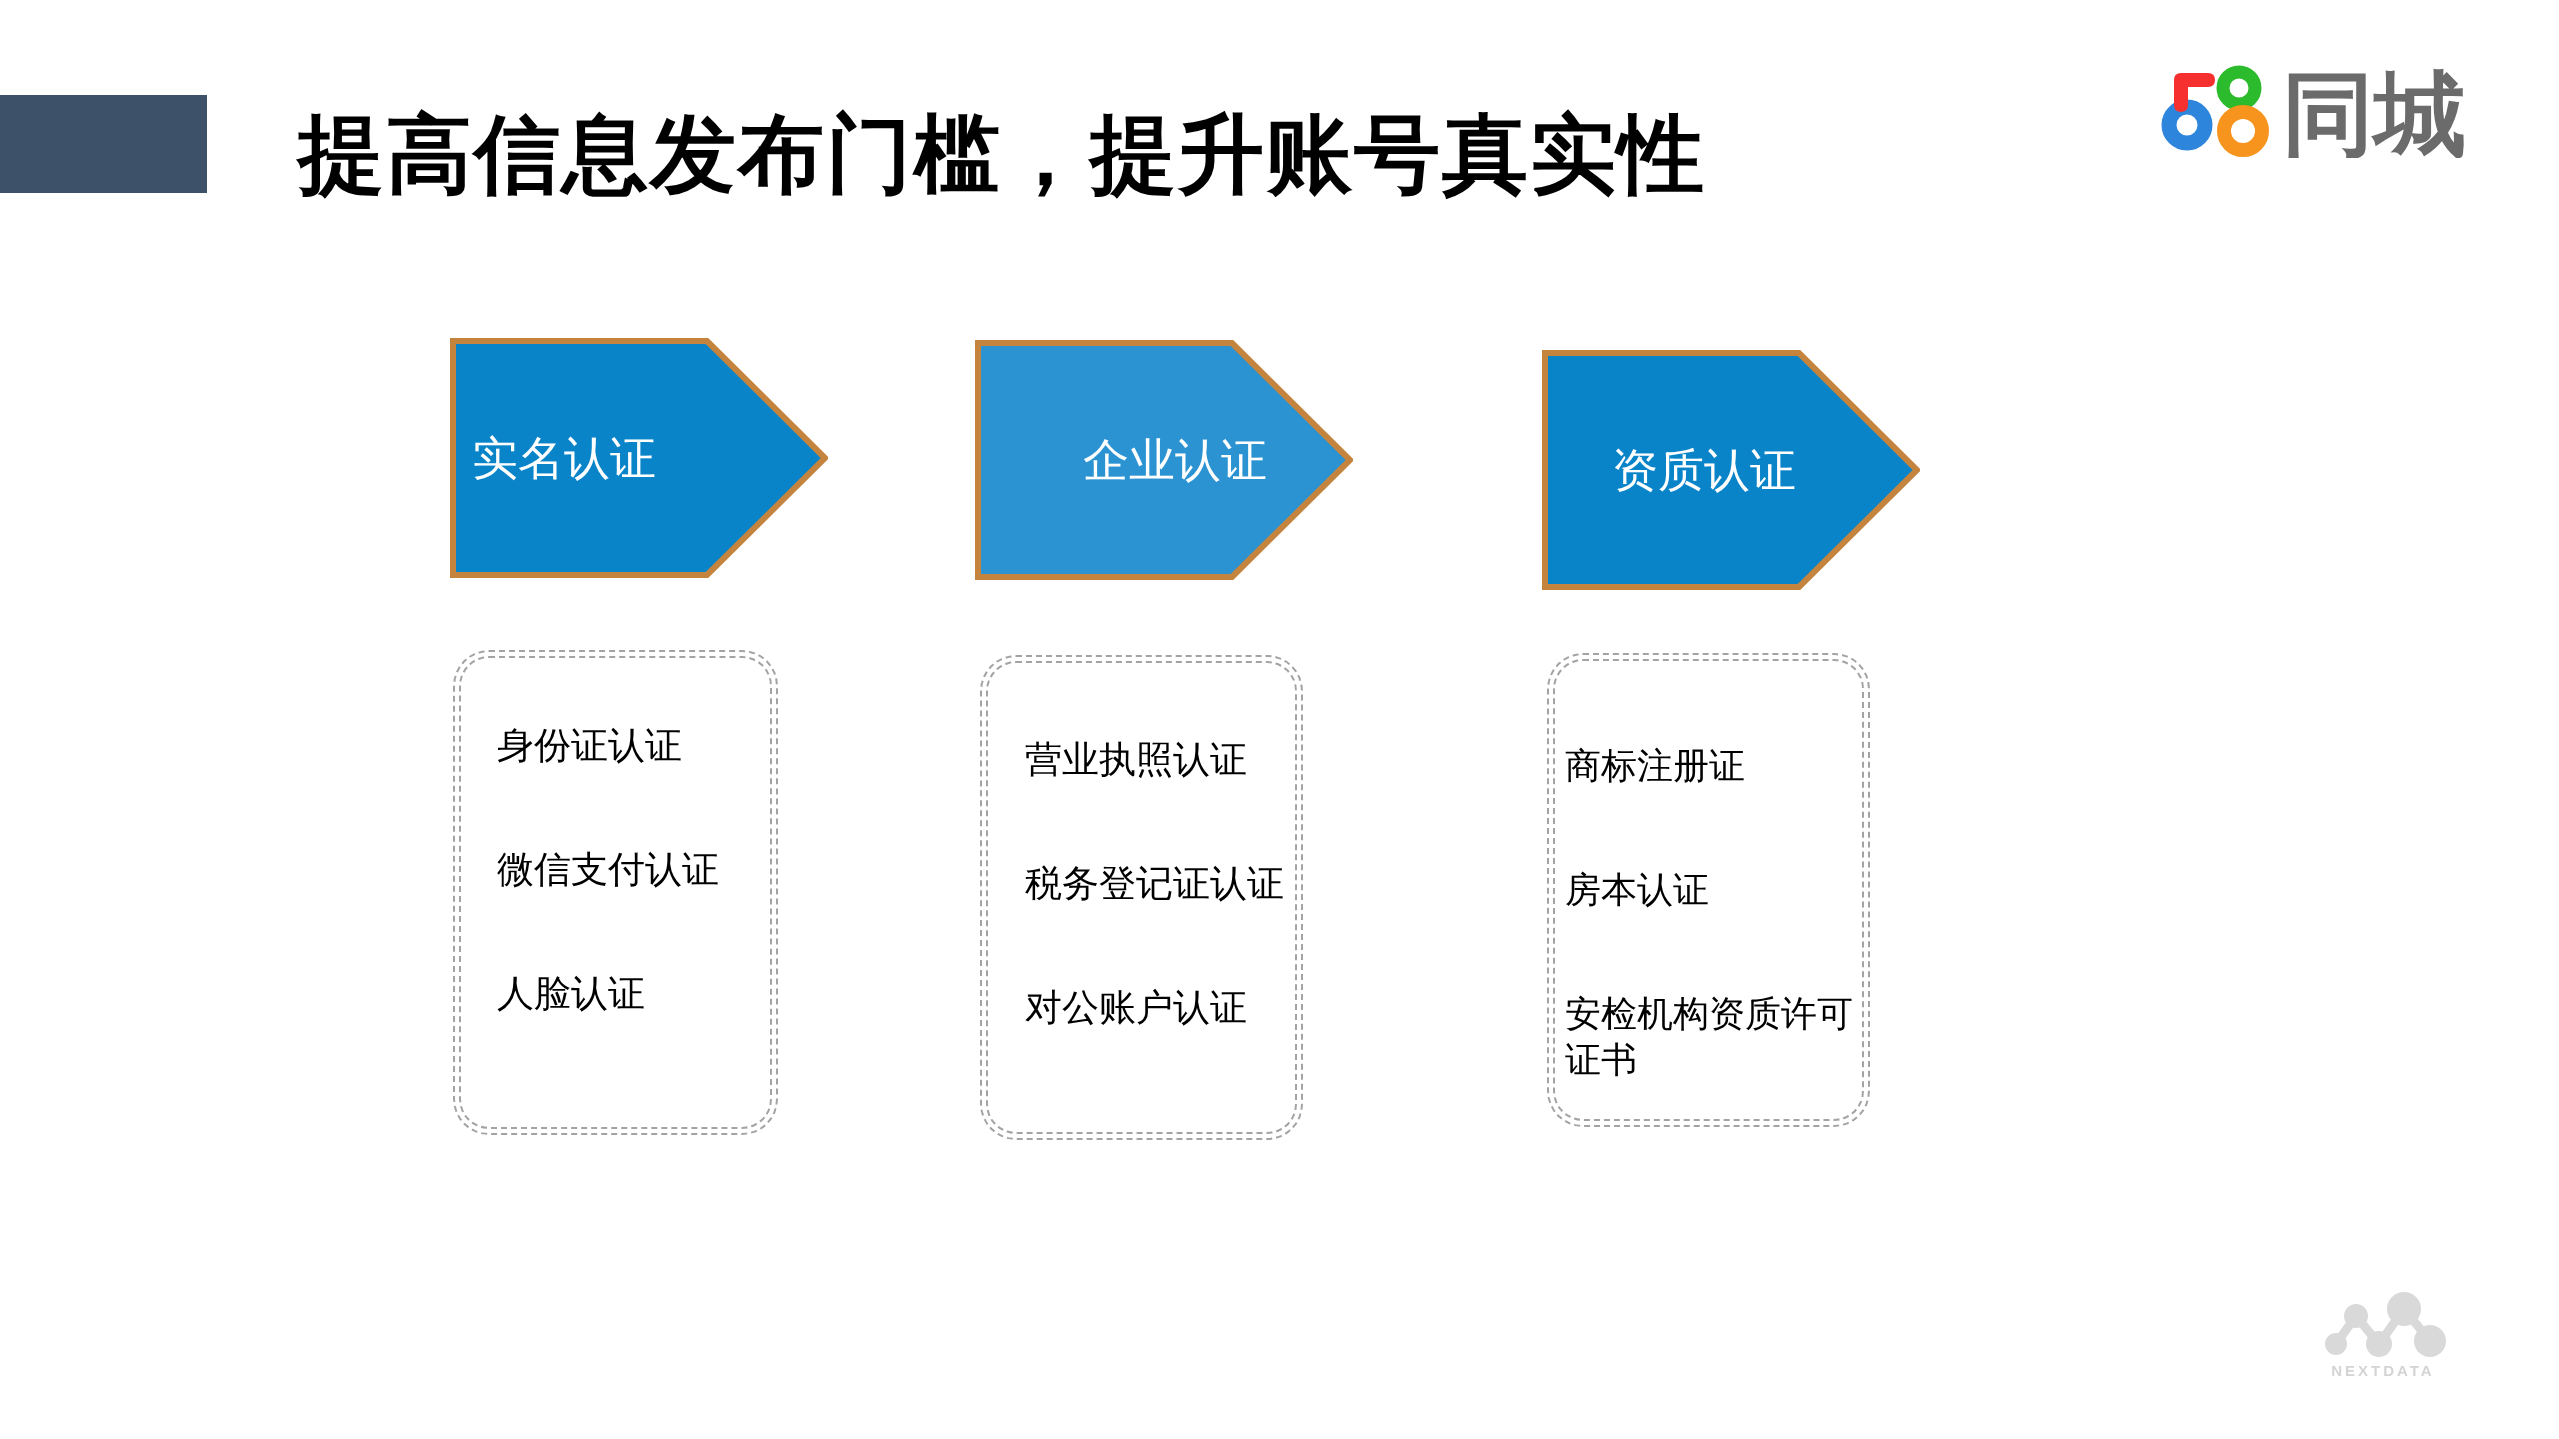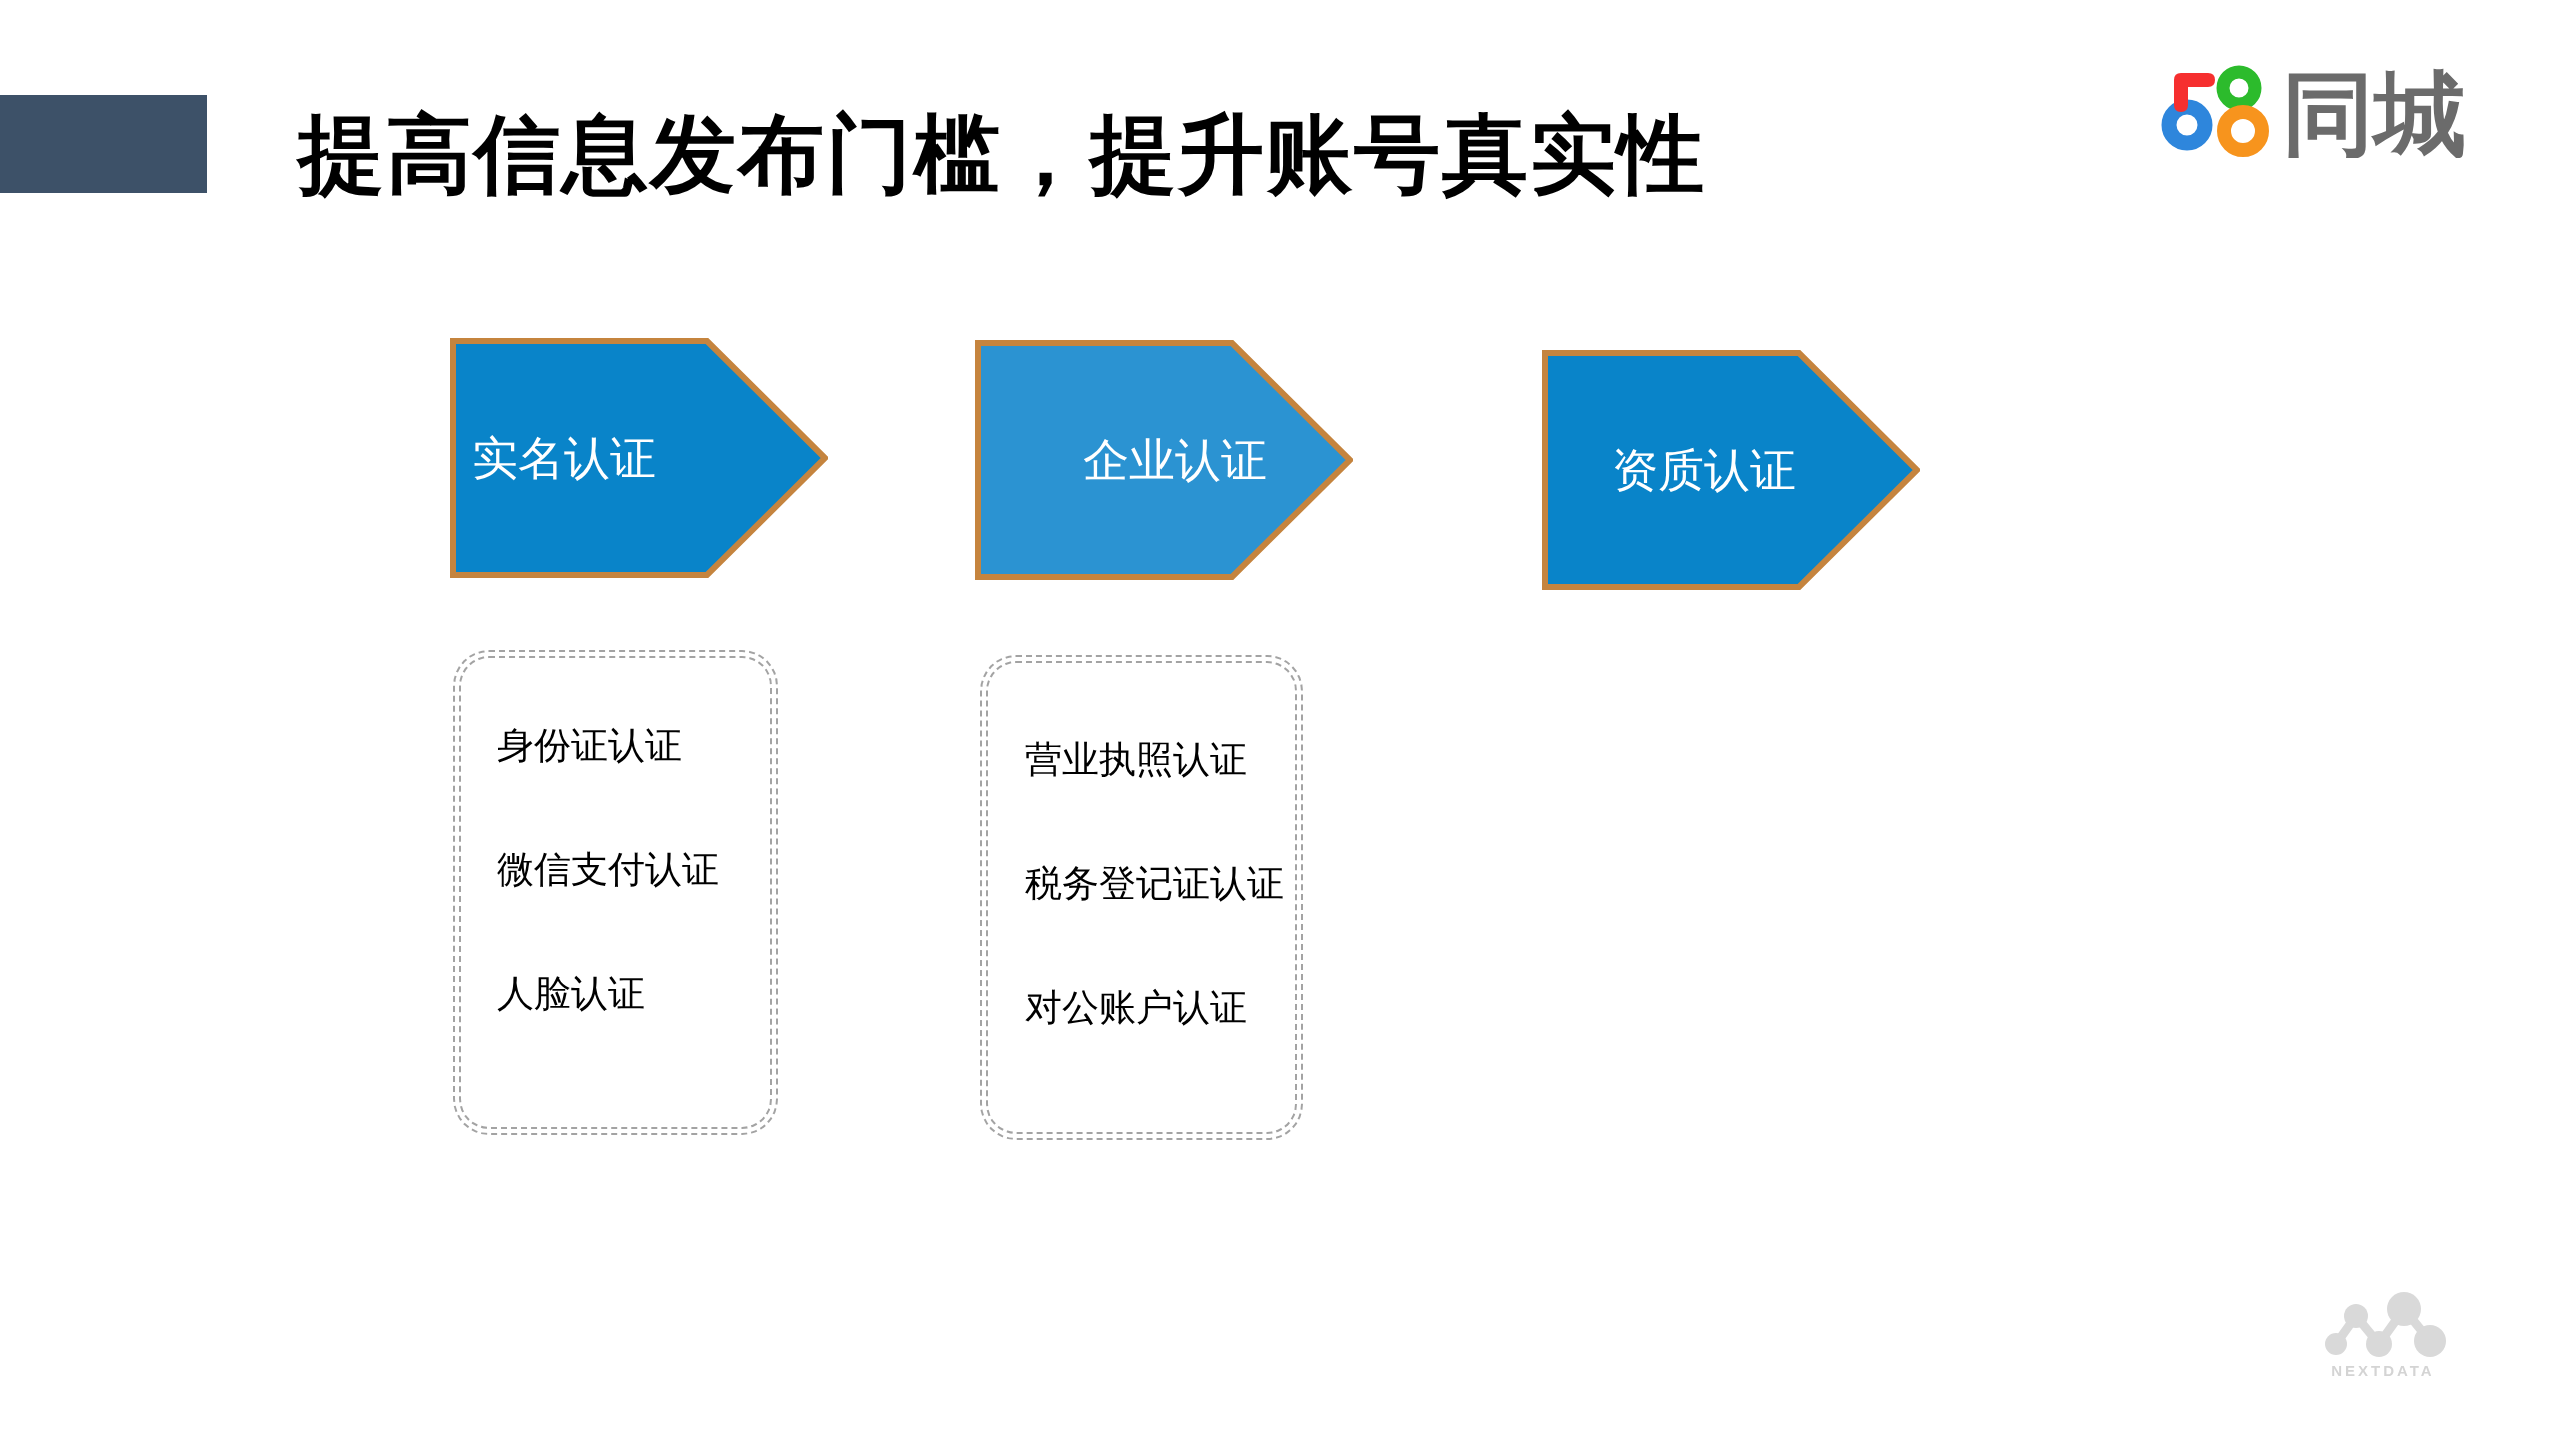--- a/index.html
+++ b/index.html
@@ -146,20 +146,28 @@
 
   <div class="cert-box cert-box--1">
     <div class="cert-box-inner"></div>
     <div class="cert-list">
       <div class="cert-item">身份证认证</div>
       <div class="cert-item">微信支付认证</div>
       <div class="cert-item">人脸认证</div>
     </div>
   </div>
 
+  <div class="cert-box cert-box--3">
+    <div class="cert-box-inner"></div>
+    <div class="cert-list">
+      <div class="cert-item">商标注册证</div>
+      <div class="cert-item">房本认证</div>
+      <div class="cert-item">安检机构资质许可证书</div>
+    </div>
+  </div>
 
   <svg class="watermark" viewBox="0 0 165 110">
     <g stroke="#D9D9D9" stroke-width="9" stroke-linecap="round">
       <line x1="18" y1="62" x2="38" y2="34"></line>
       <line x1="38" y1="34" x2="61" y2="62"></line>
       <line x1="61" y1="62" x2="86" y2="27"></line>
       <line x1="86" y1="27" x2="112" y2="59"></line>
     </g>
     <g fill="#D9D9D9">
       <circle cx="18" cy="62" r="11"></circle>

